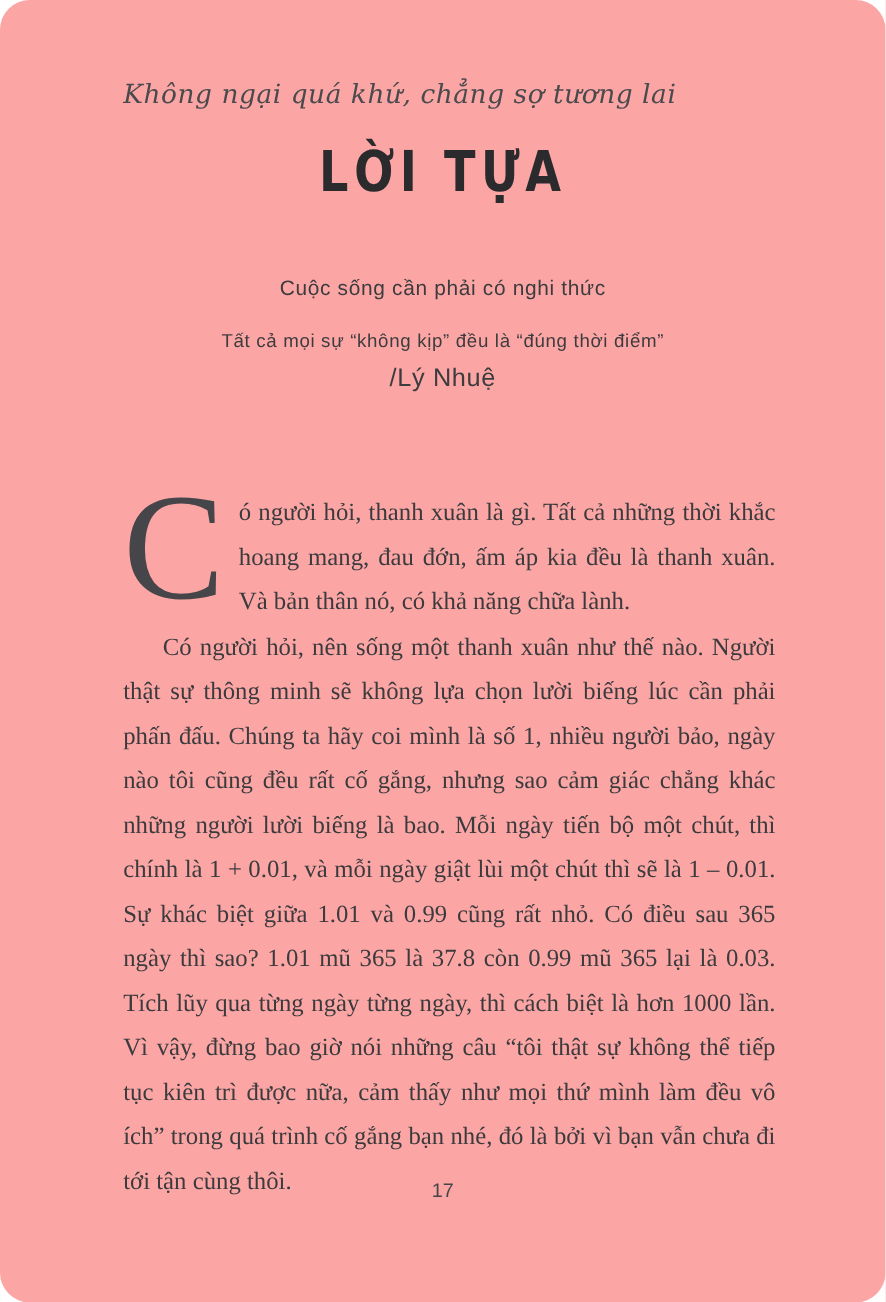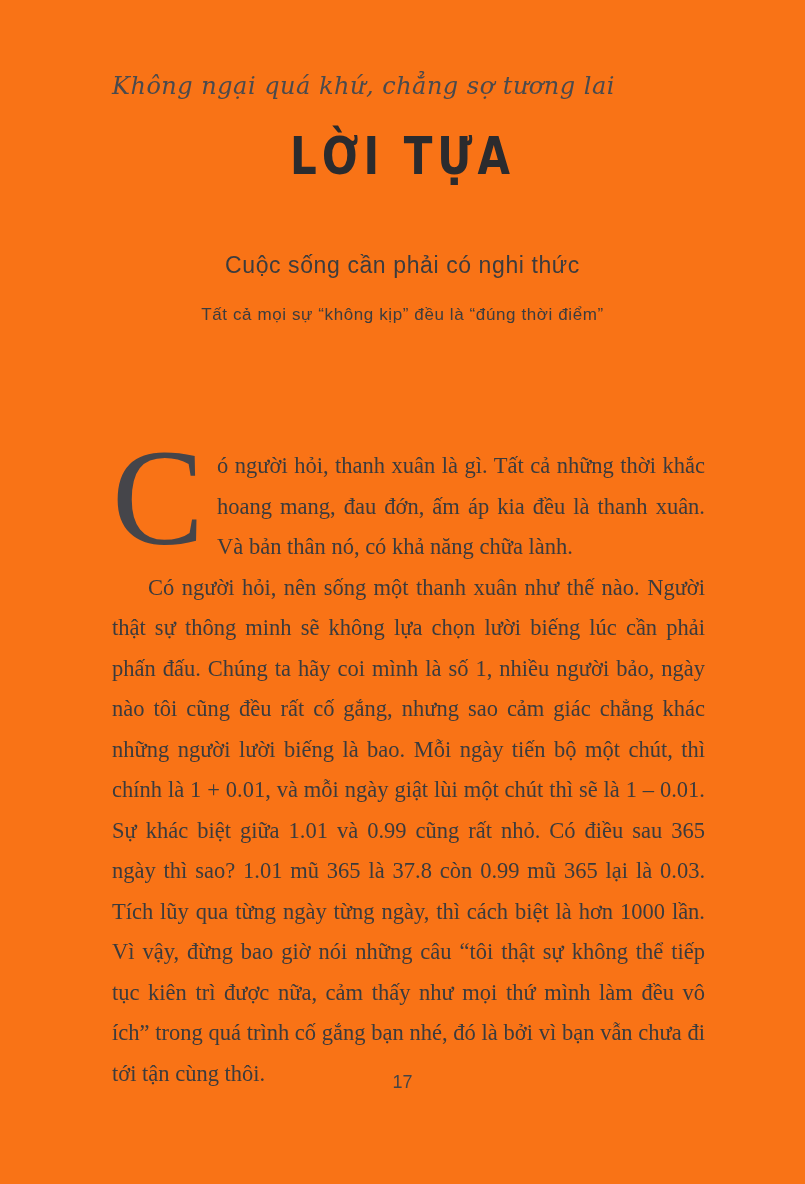--- a/index.html
+++ b/index.html
@@ -4,23 +4,24 @@
 <style>
   html, body {
     margin: 0;
     padding: 0;
     background: #ffffff;
   }
   .page {
     position: relative;
     width: 805px;
     height: 1184px;
-    background: #f97316;
+    background: #fca5a5;
     overflow: hidden;
     font-family: "Liberation Serif", serif;
+    border-radius: 27px;
   }
   .running-head {
     position: absolute;
     top: 72px;
     left: 112px;
     font-family: "DejaVu Serif", serif;
     font-style: italic;
     font-size: 24px;
     letter-spacing: 0.5px;
     color: #4a4a4d;
@@ -44,21 +45,21 @@
   .epigraph {
     position: absolute;
     top: 252px;
     left: 0;
     width: 100%;
     text-align: center;
     font-family: "Liberation Sans", sans-serif;
     color: #3c3c3e;
   }
   .epigraph-line1 {
-    font-size: 23px;
+    font-size: 19px;
     letter-spacing: 0.6px;
     margin: 0 0 26px 0;
   }
   .epigraph-line2 {
     font-size: 17px;
     letter-spacing: 0.6px;
     margin: 0 0 10px 0;
   }
   .epigraph-attribution {
     font-size: 23px;
@@ -106,20 +107,21 @@
 
 <div class="page">
 
   <div class="running-head">Không ngại quá khứ, chẳng sợ tương lai</div>
 
   <h1 class="chapter-title">LỜI TỰA</h1>
 
   <div class="epigraph">
     <p class="epigraph-line1">Cuộc sống cần phải có nghi thức</p>
     <p class="epigraph-line2">Tất cả mọi sự “không kịp” đều là “đúng thời điểm”</p>
+    <p class="epigraph-attribution">/Lý Nhuệ</p>
   </div>
 
   <div class="body-text">
     <p><span class="dropcap">C</span><span>ó người hỏi, thanh xuân là gì. Tất cả những thời khắc hoang mang, đau đớn, ấm áp kia đều là thanh xuân. Và bản thân nó, có khả năng chữa lành.</span></p>
     <p class="para-indent">Có người hỏi, nên sống một thanh xuân như thế nào. Người thật sự thông minh sẽ không lựa chọn lười biếng lúc cần phải phấn đấu. Chúng ta hãy coi mình là số 1, nhiều người bảo, ngày nào tôi cũng đều rất cố gắng, nhưng sao cảm giác chẳng khác những người lười biếng là bao. Mỗi ngày tiến bộ một chút, thì chính là 1 + 0.01, và mỗi ngày giật lùi một chút thì sẽ là 1 – 0.01. Sự khác biệt giữa 1.01 và 0.99 cũng rất nhỏ. Có điều sau 365 ngày thì sao? 1.01 mũ 365 là 37.8 còn 0.99 mũ 365 lại là 0.03. Tích lũy qua từng ngày từng ngày, thì cách biệt là hơn 1000 lần. Vì vậy, đừng bao giờ nói những câu “tôi thật sự không thể tiếp tục kiên trì được nữa, cảm thấy như mọi thứ mình làm đều vô ích” trong quá trình cố gắng bạn nhé, đó là bởi vì bạn vẫn chưa đi tới tận cùng thôi.</p>
   </div>
 
   <div class="page-number">17</div>
 
 </div>

